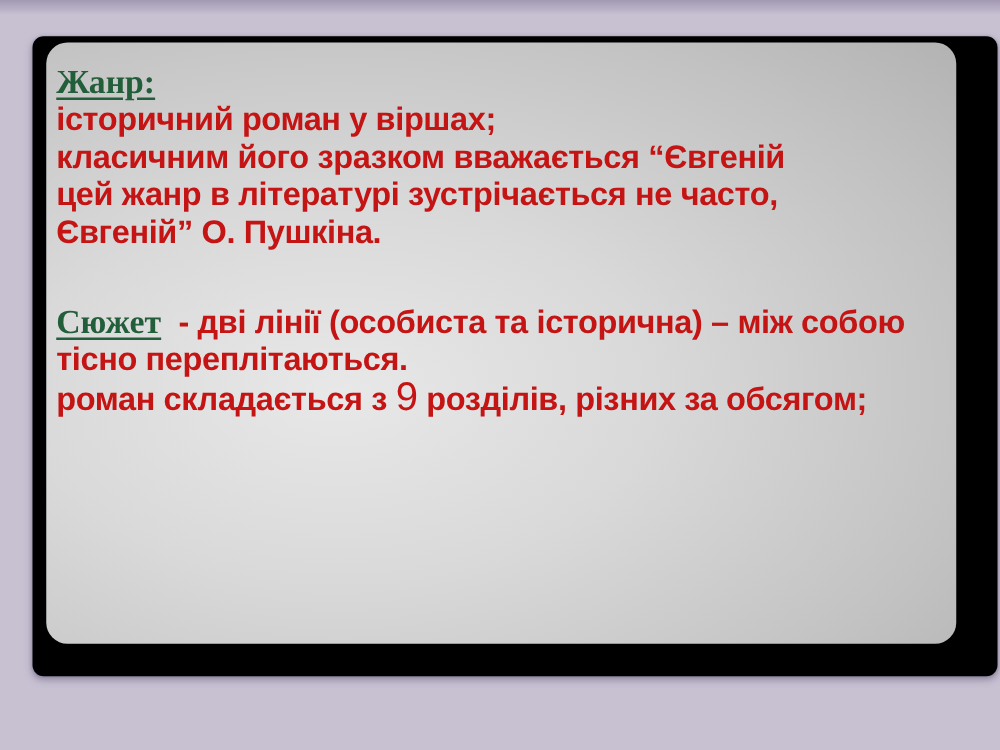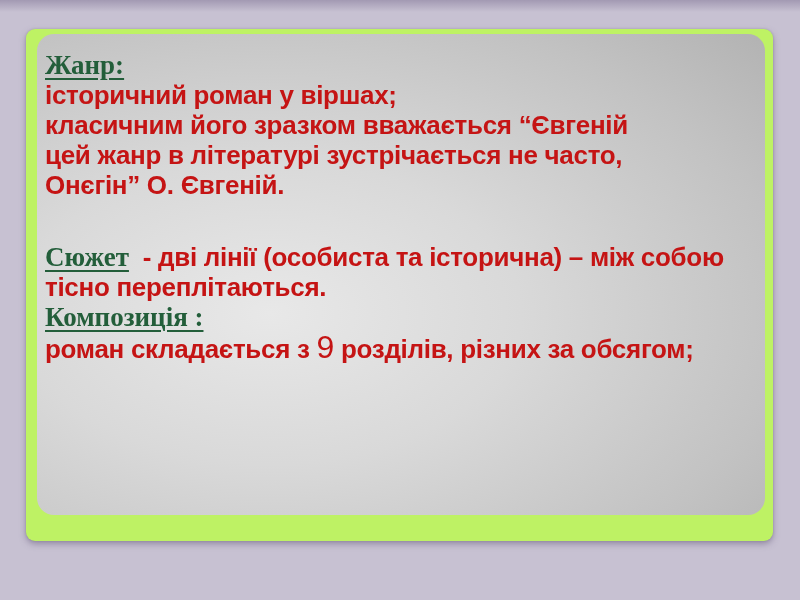--- a/index.html
+++ b/index.html
@@ -21,23 +21,24 @@
     position: absolute;
     left: 0; top: 0;
     width: 100%; height: 12px;
     background: linear-gradient(to bottom, rgba(150,140,168,0.75), rgba(199,193,210,0));
     pointer-events: none;
   }
   .slide-frame {
     position: absolute;
     left: 26px; top: 29px;
     width: 747px; height: 512px;
-    background: #bef264;
+    background: #000000;
     border-radius: 9px;
     box-shadow: 0 3px 6px rgba(105,95,125,0.55), 0 0 2px rgba(105,95,125,0.35);
+    padding-left: 25px;
   }
   .content-panel {
     position: absolute;
     left: 11px; top: 5px;
     width: 728px; height: 481px;
     border-radius: 17px;
     background: radial-gradient(ellipse 115% 105% at 32% 58%,
                 #e8e8e8 0%, #d9d9d9 30%, #c2c2c2 62%, #a3a3a3 100%);
   }
   .textblock {
@@ -82,29 +83,28 @@
 
   <div class="slide-frame">
     <div class="content-panel">
       <div class="textblock">
 
         <div class="line"><span class="h">Жанр:</span></div>
 
         <div class="line body-seg">історичний роман у віршах;</div>
         <div class="line body-seg">класичним його зразком вважається “Євгеній</div>
         <div class="line body-seg">цей жанр в літературі зустрічається не часто,</div>
-        <div class="line body-seg">Онєгін” О. Євгеній.</div>
+        <div class="line body-seg">Євгеній” О. Пушкіна.</div>
 
         <div class="spacer"></div>
 
         <div class="line"><span class="h">Сюжет</span><span class="body-seg">  - дві лінії (особиста та історична) – між собою</span></div>
 
         <div class="line body-seg">тісно переплітаються.</div>
 
-        <div class="line"><span class="h">Композиція :</span></div>
 
         <div class="line"><span class="body-seg">роман складається з </span><span class="big body-seg">9</span><span class="body-seg"> розділів, різних за обсягом;</span></div>
 
 
       </div>
     </div>
   </div>
 </div>
 
 </body></html>

